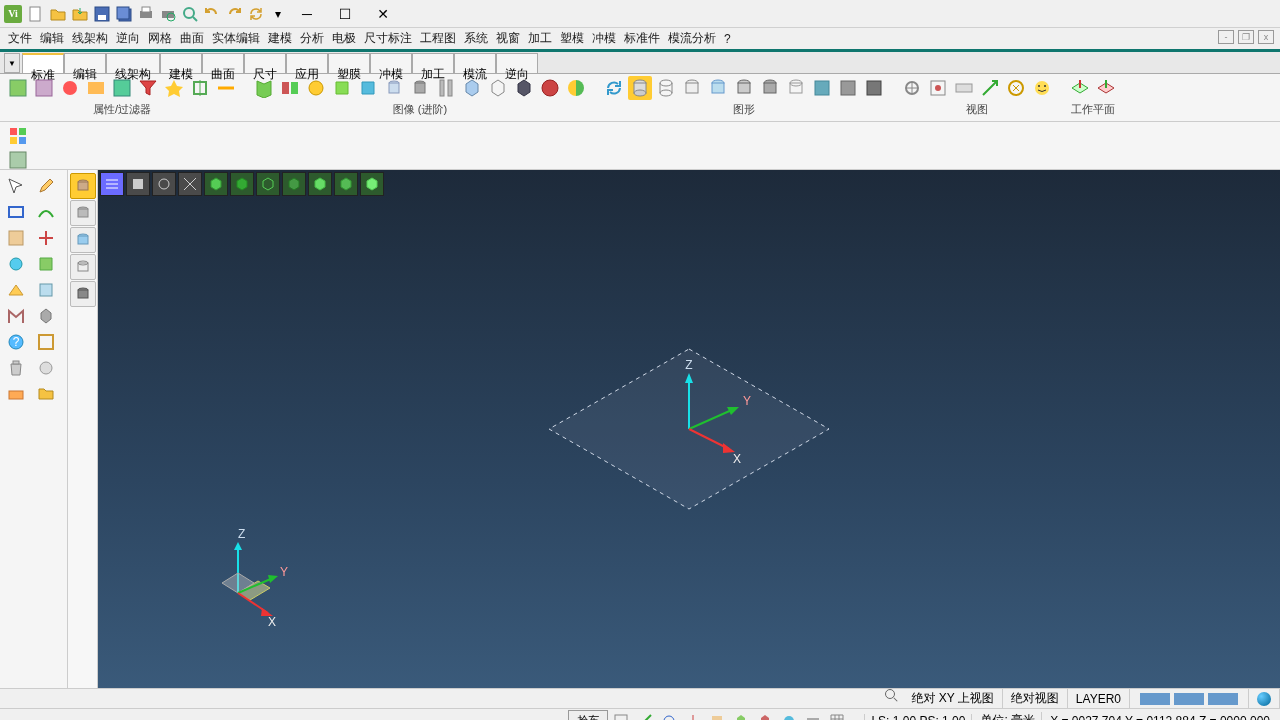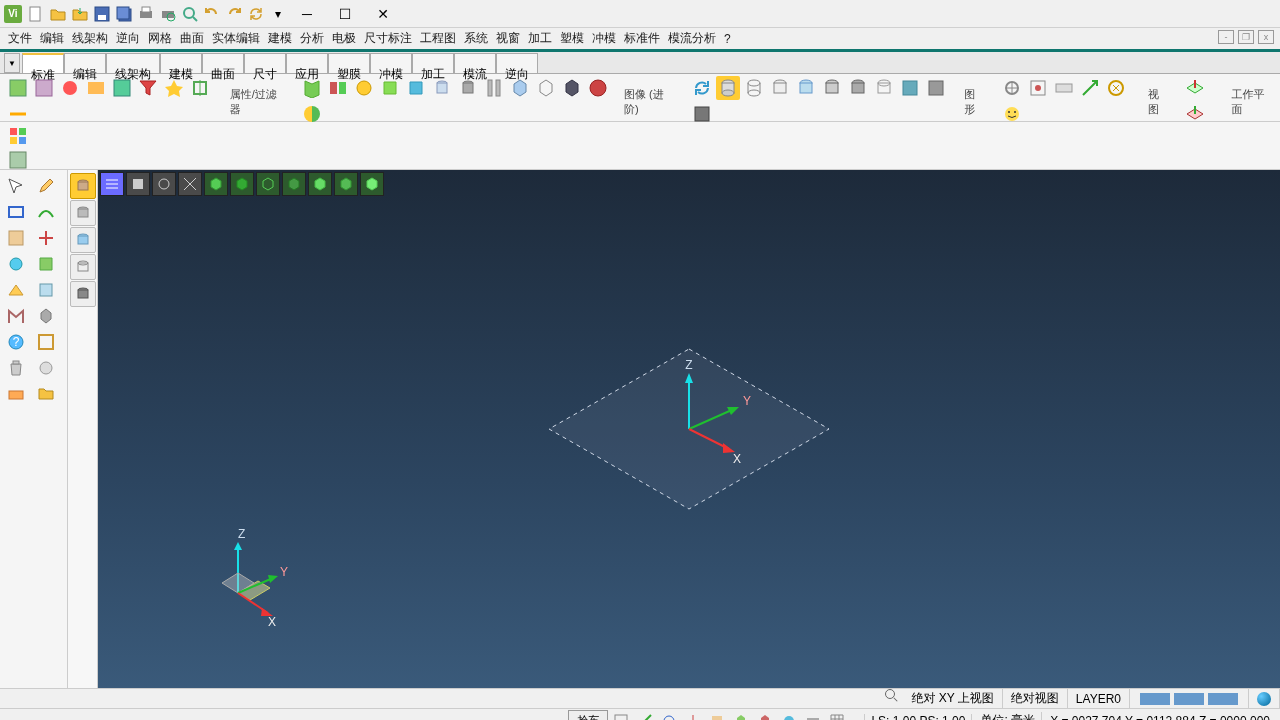--- a/index.html
+++ b/index.html
@@ -1,33 +1,33 @@
 <!DOCTYPE html>
 <html><head>
 <meta charset="utf-8">
 <style>
 * { margin:0; padding:0; box-sizing:border-box; font-family:"Microsoft YaHei","SimSun",sans-serif; font-size:12px; }
 body { width:1280px; height:720px; overflow:hidden; background:#fff; }
 .titlebar { height:28px; background:#f0f0f0; display:flex; align-items:center; padding:0 4px; border-bottom:1px solid #d0d0d0; }
-.titlebar .logo { width:18px; height:18px; background:#6aab3f; color:#fff; font-weight:bold; font-size:10px; display:flex; align-items:center; justify-content:center; border-radius:2px; margin-right:4px; }
+.titlebar .logo { width:18px; height:18px; background:#6aab3f; color:#fff; font-weight:bold; font-size:10px; display:flex; align-items:center; justify-content:center; border-radius:2px; margin-right:4px;font-family:Liberation Serif, serif; }
 .titlebar .qat { display:flex; gap:2px; align-items:center; }
 .titlebar .qat .ico { width:20px; height:20px; display:flex; align-items:center; justify-content:center; cursor:pointer; }
 .titlebar .title { flex:1; text-align:center; color:#333; }
 .titlebar .winbtns { display:flex; }
 .titlebar .winbtns div { width:38px; height:24px; display:flex; align-items:center; justify-content:center; cursor:pointer; font-size:14px; }
 .menubar { height:24px; background:#f0f0f0; display:flex; align-items:center; padding:0 8px; gap:8px; border-bottom:3px solid #0f766e; position:relative;}
 .menubar span { cursor:pointer; color:#222; }
 .mdi-btns { position:absolute; right:6px; top:2px; display:flex; gap:4px;}
 .mdi-btns div { width:16px; height:14px; border:1px solid #999; font-size:9px; display:flex; align-items:center; justify-content:center; color:#888; cursor:pointer;}
 .tabbar { height:22px; background:#e8e8e8; display:flex; align-items:stretch; border-bottom:1px solid #aaa; padding-left:4px;}
 .tabbar .dd { width:16px; display:flex; align-items:center; justify-content:center; border:1px solid #aaa; margin:1px 2px 0 0; font-size:8px; cursor:pointer;}
 .tabbar .tab { padding:12px 8px 0; border:1px solid #aaa; border-bottom:none; margin-top:1px; background:#f5f5f5; cursor:pointer; }
 .tabbar .tab.active { background:#fff; border-top:2px solid #f0c040; }
 .ribbon { height:48px; background:#f5f5f5; border-bottom:1px solid #ccc; display:flex; align-items:flex-start; padding:2px 6px; gap:14px; }
-.ribbon .grp { display:flex; flex-direction:row; align-items:center; }
+.ribbon .grp { display:flex; flex-direction:column; align-items:center; }
 .ribbon .grp .icons { display:flex; gap:2px; flex-wrap:wrap; }
 .ribbon .grp .lbl { font-size:11px; color:#444; margin-top:2px; }
 .ribbon2 { height:48px; background:#f5f5f5; border-bottom:1px solid #ccc; display:flex; align-items:flex-start; padding:2px 6px; gap:6px;}
 .ribbon .ico, .ribbon2 .ico { width:24px; height:24px; display:flex; align-items:center; justify-content:center; cursor:pointer; border-radius:2px;}
 .work { position:relative; height:518px; display:flex; }
 .ltool { width:68px; background:#f5f5f5; border-right:1px solid #ccc; padding:4px 2px; display:flex; flex-wrap:wrap; align-content:flex-start; gap:2px;}
 .ltool .ico { width:28px; height:24px; display:flex; align-items:center; justify-content:center; cursor:pointer; border:1px solid transparent;}
 .vstrip { width:30px; background:#f7f7f7; border-right:1px solid #ccc; padding-top:2px;}
 .vstrip .ico { width:26px; height:26px; margin:1px auto; display:flex; align-items:center; justify-content:center; cursor:pointer; border:1px solid #bbb; background:#eee; border-radius:2px;}
 .vstrip .ico.sel { background:#ffcc33; border-color:#cc9900;}

